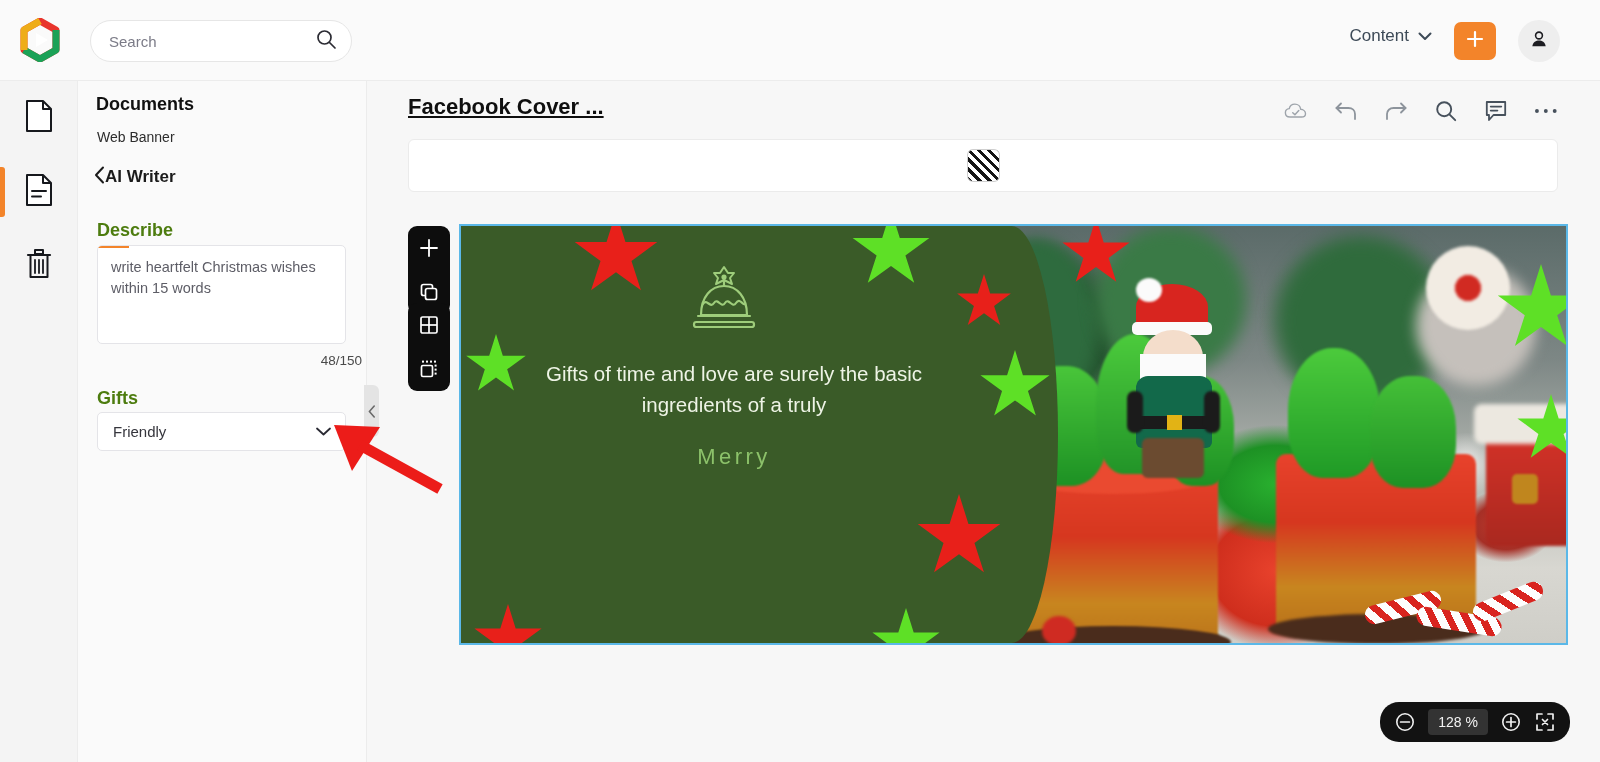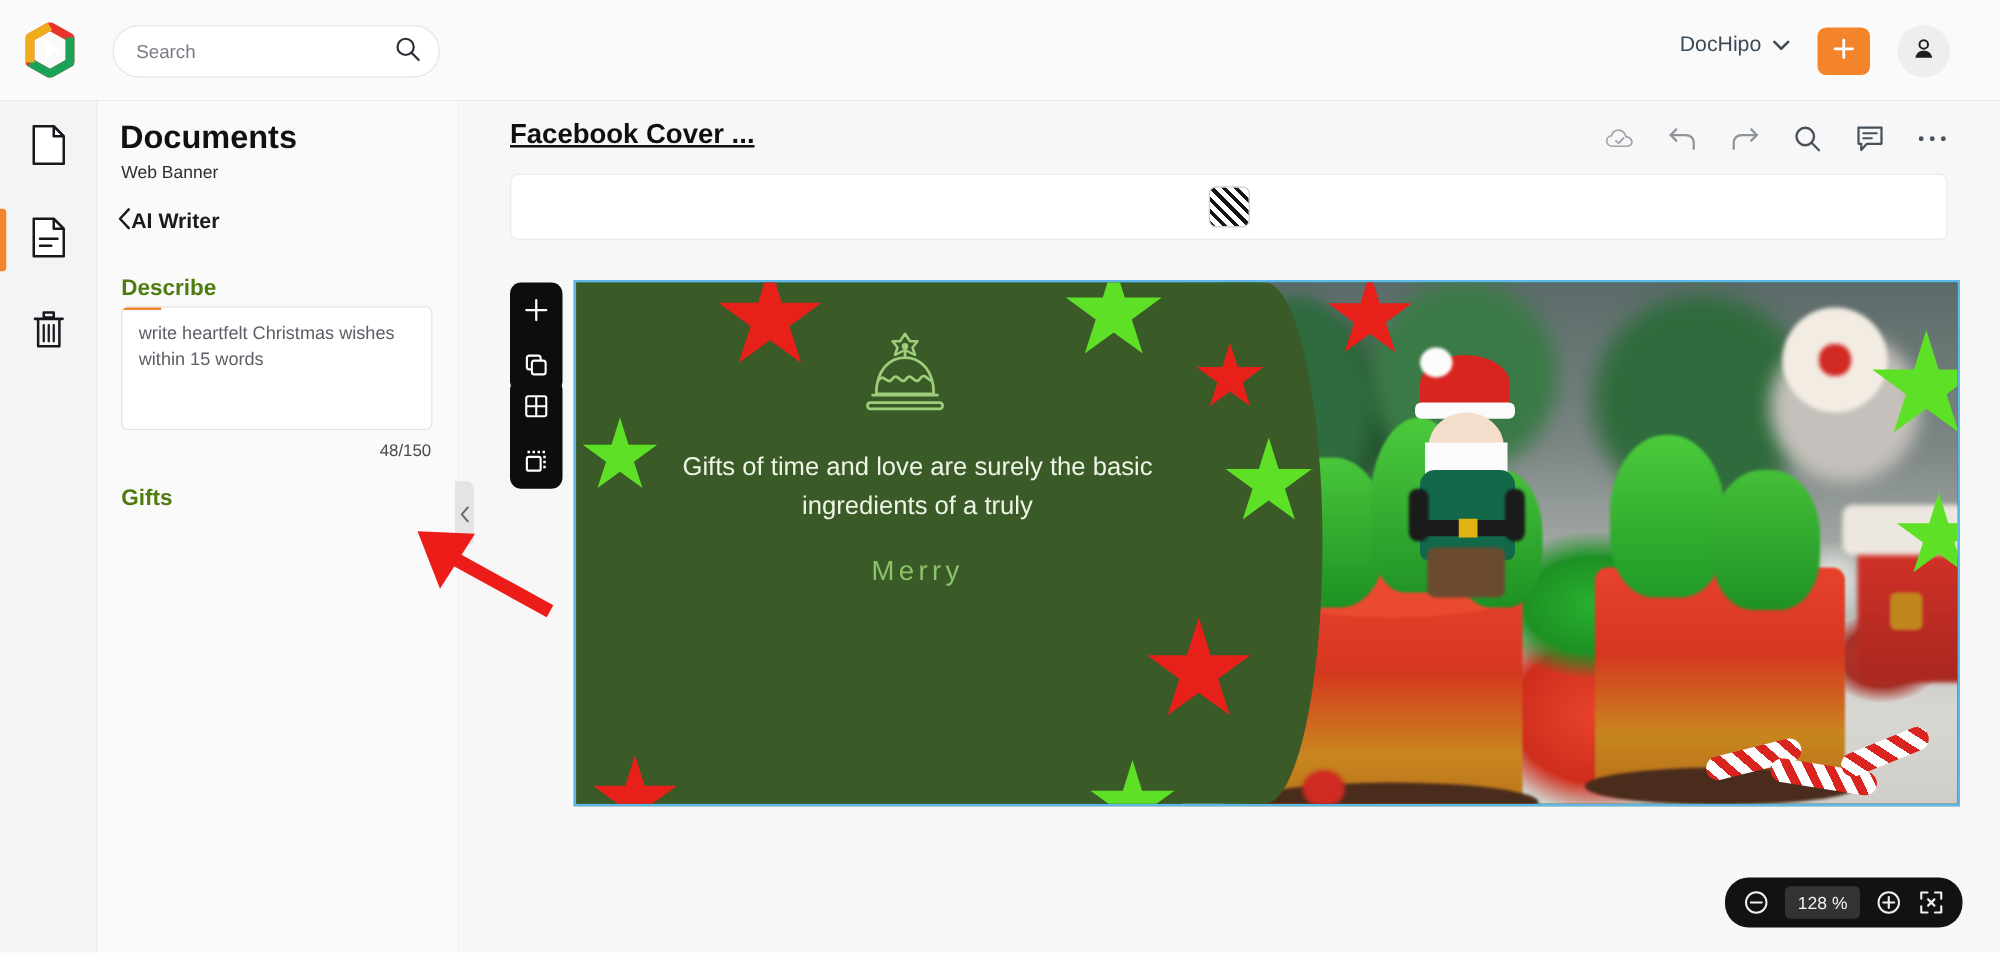--- a/index.html
+++ b/index.html
@@ -56,42 +56,42 @@
   .rail-item.active::before {
     content: ""; position: absolute; left: 0; top: 12px;
     width: 5px; height: 50px; background: #f3842a; border-radius: 0 3px 3px 0;
   }
 
   
   .panel {
     position: absolute; left: 78px; top: 81px; width: 289px; height: 681px;
     background: #fafafa; border-right: 1px solid #ececec;
   }
-  .panel-title { position: absolute; left: 18px; top: 13px; font-size: 26px; font-weight: bold; color: #111; }
+  .panel-title { position: absolute; left: 18px; top: 13px; font-size: 18px; font-weight: bold; color: #111; }
   .panel-sub { position: absolute; left: 19px; top: 48px; font-size: 14px; color: #2d2d2d; }
   .back-row {
     position: absolute; left: 16px; top: 85px; display: flex; align-items: center;
     cursor: pointer;
   }
   .back-chev { font-size: 19px; color: #222; line-height: 1; }
   .back-label { font-size: 17px; font-weight: bold; color: #1b1b1b; }
   .field-label { position: absolute; left: 19px; font-size: 18px; font-weight: bold; color: #4d7c0f; }
   .describe-label { top: 139px; }
   .tone-label { top: 307px; }
   .describe-box {
     position: absolute; left: 19px; top: 164px; width: 249px; height: 99px;
     background: #fff; border: 1px solid #e4e4e8; border-radius: 5px;
     padding: 11px 13px; font-size: 14.5px; line-height: 1.43; color: #5d5d66;
     overflow: hidden; cursor: text;
   }
   .describe-box::before {
     content: ""; position: absolute; left: -1px; top: -1px;
     width: 32px; height: 3px; background: #f3842a; border-radius: 5px 0 0 0;
   }
-  .char-count { position: absolute; right: 21px; top: 272px; font-size: 13.5px; color: #4a4a4a; }
+  .char-count { position: absolute; right: 4px; top: 272px; font-size: 13.5px; color: #4a4a4a; }
   .tone-select {
     position: absolute; left: 19px; top: 331px; width: 249px; height: 39px;
     background: #fff; border: 1px solid #e4e4e8; border-radius: 5px;
     display: flex; align-items: center; justify-content: space-between;
     padding: 0 13px 0 15px; font-size: 15px; color: #35353c; cursor: pointer;
   }
   .generate-btn {
     position: absolute; left: 19px; top: 620px; width: 249px; height: 42px;
     background: #ef8434; border: none; border-radius: 6px; cursor: pointer;
     color: #fff; font-size: 15.5px; font-weight: bold;
@@ -229,21 +229,21 @@
       <input type="text" value="" placeholder="Search" style="">
       <span>
         <svg width="22" height="22" viewBox="0 0 22 22">
           <circle cx="9.5" cy="9.5" r="6.5" fill="none" stroke="#2b2b33" stroke-width="1.7"></circle>
           <line x1="14.5" y1="14.5" x2="20" y2="20" stroke="#2b2b33" stroke-width="1.7" stroke-linecap="round"></line>
         </svg>
       </span>
     </div>
 
     <div class="brand-menu">
-      <span>DocHipo</span>
+      <span>Content</span>
       <span>
         <svg width="14" height="10" viewBox="0 0 14 10">
             <path d="M1.5 2.5 L7 8 L12.5 2.5" fill="none" stroke="#3d4a57" stroke-width="2" stroke-linecap="round" stroke-linejoin="round"></path>
           </svg>
       </span>
     </div>
 
     <div class="plus-btn">
       <span>
         <svg width="20" height="20" viewBox="0 0 20 20">
@@ -309,20 +309,28 @@
           </svg>
       </span>
       <span class="back-label">AI Writer</span>
     </div>
 
     <div class="field-label describe-label">Describe</div>
     <div class="describe-box">write heartfelt Christmas wishes within 15 words</div>
     <div class="char-count">48/150</div>
 
     <div class="field-label tone-label">Gifts</div>
+    <div class="tone-select">
+      <span>Friendly</span>
+      <span>
+        <svg width="17" height="11" viewBox="0 0 17 11">
+            <path d="M2 2.5 L8.5 8.5 L15 2.5" fill="none" stroke="#2a2a33" stroke-width="1.8" stroke-linecap="round" stroke-linejoin="round"></path>
+          </svg>
+      </span>
+    </div>
 
   </div>
 
   <div class="collapse-handle">
     <svg width="8" height="13" viewBox="0 0 8 13">
         <path d="M6.2 1 L1.4 6.5 L6.2 12" fill="none" stroke="#6a6a6a" stroke-width="1.6" stroke-linecap="round" stroke-linejoin="round"></path>
       </svg>
   </div>
 
   <div class="main">

